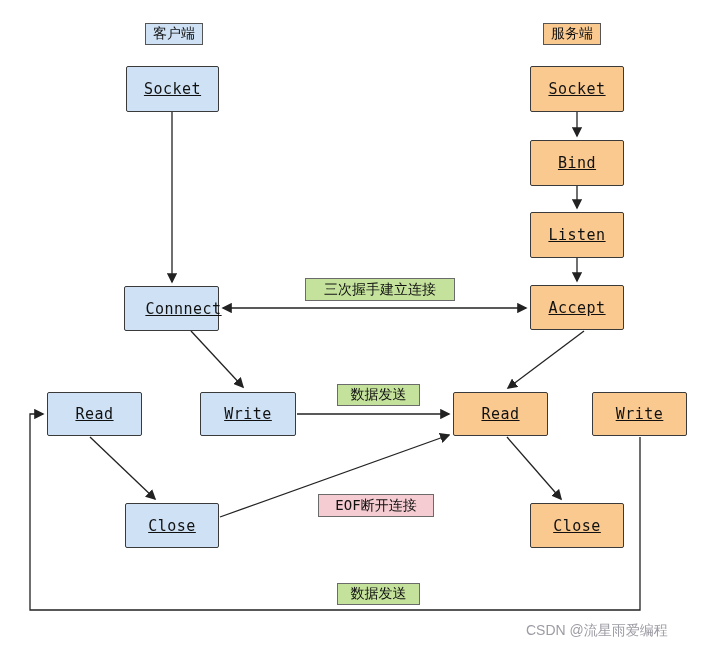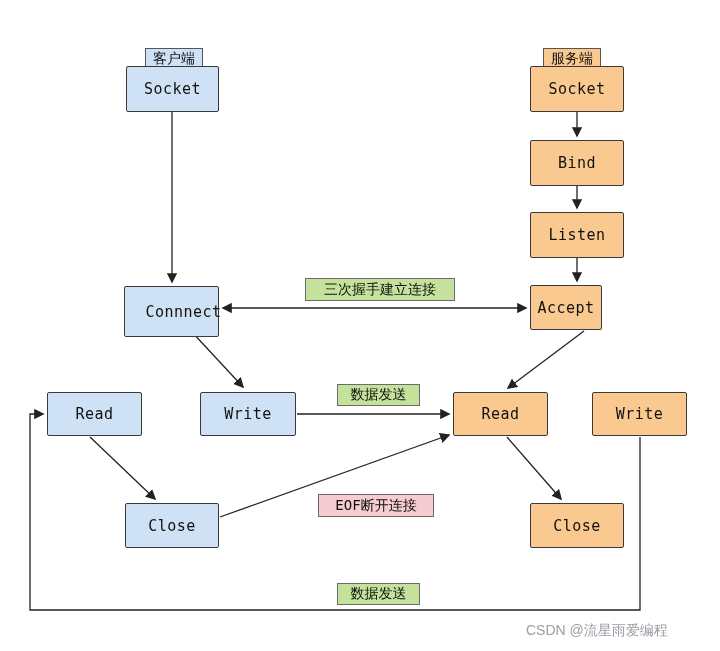--- a/index.html
+++ b/index.html
@@ -13,30 +13,30 @@
   #wires{position:absolute;left:0;top:0;width:720px;height:651px;}
   .node{
     position:absolute;
     display:flex;align-items:center;justify-content:center;
     border:1px solid #3a3a3a;
     border-radius:2px;
     font-size:15px;
     color:#111;
     box-sizing:border-box;
     letter-spacing:0.5px;
+    text-decoration:underline;
   }
   .node.client{background:#cfe2f5;}
   .node.server{background:#f9c990;}
   .title-label{
     position:absolute;
     display:flex;align-items:center;justify-content:center;
     border:1px solid #555;
     font-size:14px;color:#111;
     box-sizing:border-box;
-    margin-top:25px;
   }
   .title-label.client{background:#cfe2f5;}
   .title-label.server{background:#f9c990;}
   .elabel{
     position:absolute;
     display:flex;align-items:center;justify-content:center;
     border:1px solid #6b6b6b;
     font-size:14px;color:#111;
     box-sizing:border-box;
     z-index:3;
@@ -93,21 +93,21 @@
   <div class="title-label client" style="left:145px;top:23px;width:58px;height:22px;">
     <span>客户端</span>
   </div>
   <div class="title-label server" style="left:543px;top:23px;width:58px;height:22px;">
     <span>服务端</span>
   </div>
 
   <div class="node client" style="left:126px;top:66px;width:93px;height:46px;">
     <span>Socket</span>
   </div>
-  <div class="node client" style="left:124px;top:286px;width:95px;height:51px;padding-left:24px;">
+  <div class="node client" style="left:124px;top:286px;width:95px;height:45px;padding-left:24px;">
     <span>Connnect</span>
   </div>
   <div class="node client" style="left:47px;top:392px;width:95px;height:44px;">
     <span>Read</span>
   </div>
   <div class="node client" style="left:200px;top:392px;width:96px;height:44px;">
     <span>Write</span>
   </div>
   <div class="node client" style="left:125px;top:503px;width:94px;height:45px;">
     <span>Close</span>
@@ -115,21 +115,21 @@
 
   <div class="node server" style="left:530px;top:66px;width:94px;height:46px;">
     <span>Socket</span>
   </div>
   <div class="node server" style="left:530px;top:212px;width:94px;height:46px;">
     <span>Listen</span>
   </div>
   <div class="node server" style="left:530px;top:140px;width:94px;height:46px;">
     <span>Bind</span>
   </div>
-  <div class="node server" style="left:530px;top:285px;width:72px;height:45px;">
+  <div class="node server" style="left:530px;top:285px;width:94px;height:45px;">
     <span>Accept</span>
   </div>
   <div class="node server" style="left:453px;top:392px;width:95px;height:44px;">
     <span>Read</span>
   </div>
   <div class="node server" style="left:592px;top:392px;width:95px;height:44px;">
     <span>Write</span>
   </div>
   <div class="node server" style="left:530px;top:503px;width:94px;height:45px;">
     <span>Close</span>

